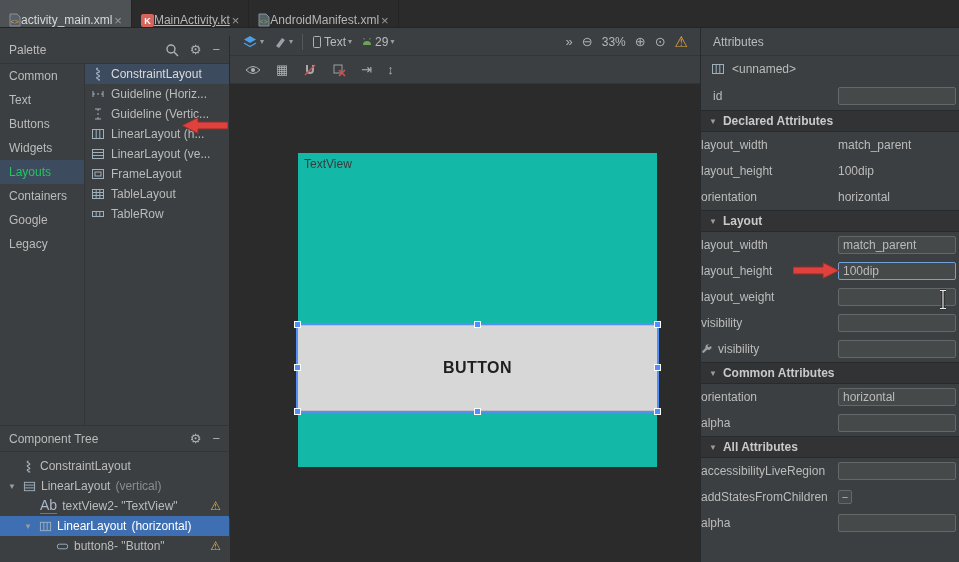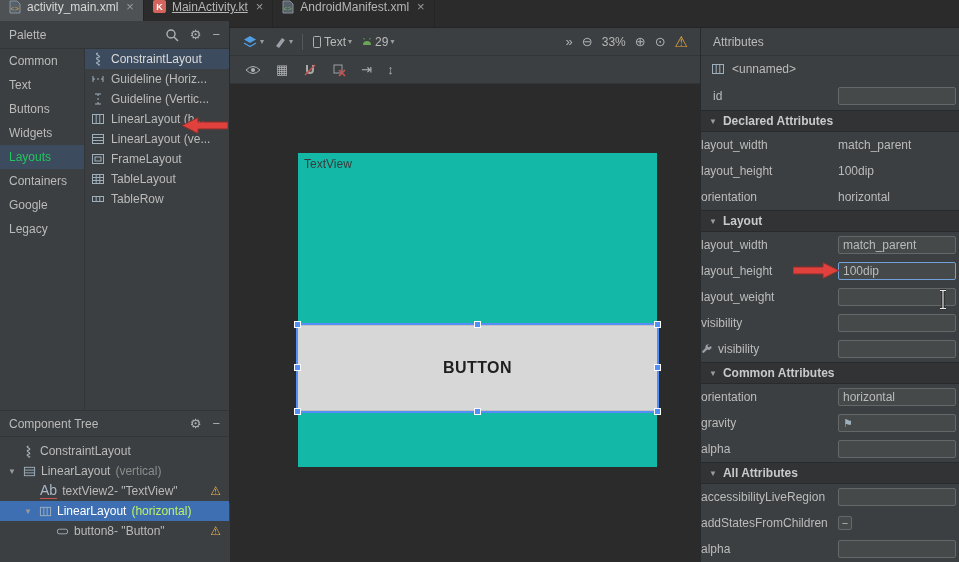--- a/index.html
+++ b/index.html
@@ -5,49 +5,49 @@
 *{margin:0;padding:0;box-sizing:border-box}
 html,body{width:959px;height:562px;overflow:hidden}
 body{position:relative;background:#3c3f41;font-family:"Liberation Sans","DejaVu Sans",sans-serif;font-size:12px;color:#bbbbbb}
 svg{display:block}
 .ic{display:inline-flex;align-items:center;justify-content:center;flex:0 0 auto;color:#9fb0bd}
 .glyph{font-size:13px;line-height:1;color:#afb1b3}
 .tbtn{display:inline-flex;align-items:center;gap:2px;cursor:default}
 
 
 #tabbar{position:absolute;left:0;top:0;width:959px;height:28px;background:#2b2b2b;display:flex;border-bottom:1px solid #232525}
-.tab{display:flex;align-items:flex-start;gap:6px;padding:0 9px;border-right:1px solid #232525;color:#b6b6b6}
+.tab{display:flex;align-items:flex-end;padding:0 9px;border-right:1px solid #232525;color:#b6b6b6}
 .tab.active{background:#4e5254;color:#d8d8d8}
 .tab .close{color:#9b9b9b;font-size:13px;line-height:1;margin-left:2px}
 .tab .lbl.u{text-decoration:underline}
 .kticon{width:13px;height:13px;background:#d4645c;color:#fff;font-size:9px;font-weight:bold;display:inline-flex;align-items:center;justify-content:center;border-radius:2px}
 
 
-#left{position:absolute;left:0;top:21px;width:230px;height:482px;background:#3c3f41;border-right:1px solid #282b2d;display:flex;flex-direction:column}
+#left{position:absolute;left:0;top:36px;width:230px;height:482px;background:#3c3f41;border-right:1px solid #282b2d;display:flex;flex-direction:column}
 .phead{height:28px;display:flex;align-items:center;padding:0 9px;border-bottom:1px solid #323537;flex:0 0 auto}
 .phead .title{flex:1;color:#bcbcbc}
 .phead .tbtn{margin-left:11px}
 #palettebody{display:flex;height:361px;flex:0 0 auto}
 #cats{width:85px;border-right:1px solid #323537}
 .cat{height:24px;display:flex;align-items:center;padding-left:9px}
 .cat.sel{background:#3d4b5f;color:#22c55e}
 #comps{flex:1}
 .comp{height:20px;display:flex;align-items:center;gap:6px;padding-left:6px;white-space:nowrap}
 .comp.sel{background:#3d4b5f;color:#dadada}
 
 
 #treehead{height:27px;display:flex;align-items:center;padding:0 9px;border-top:1px solid #323537;border-bottom:1px solid #323537;flex:0 0 auto}
 #treehead .title{flex:1}
 #treehead .tbtn{margin-left:11px}
 #tree{padding-top:4px}
 .trow{height:20px;display:flex;align-items:center;gap:5px;padding-right:8px;white-space:nowrap}
 .trow .arrow{width:10px;font-size:8px;color:#9b9b9b;flex:0 0 auto}
 .trow.sel{background:#3d6fb2;color:#fff}
 .trow .suffix{color:#8c8c8c}
-.trow.sel .suffix{color:#bef264}
+.trow.sel .suffix{color:#ffffff}
 .warn{margin-left:auto;color:#e8b64c;font-size:12px;line-height:1}
 .p0{padding-left:22px}.p1{padding-left:8px}.p2{padding-left:40px}.p3{padding-left:24px}.p4{padding-left:56px}
 .abicon{font-size:14px;color:#a9b7c6;border-bottom:1px solid #c75450;line-height:1.1;flex:0 0 auto}
 
 
 #center{position:absolute;left:230px;top:28px;width:470px;height:534px}
 #dtoolbar{height:28px;display:flex;align-items:center;gap:9px;padding:0 12px;border-bottom:1px solid #323537}
 #stoolbar{height:28px;display:flex;align-items:center;gap:15px;padding:0 15px;border-bottom:1px solid #323537}
 .vsep{width:1px;height:16px;background:#55585a}
 .ddarrow{font-size:8px;color:#9b9b9b}
@@ -452,26 +452,20 @@
     <input class="field" value="" style="">
   </div>
 
   <div class="shead">
     <span class="tri">▼</span>
     <span>Common Attributes</span>
   </div>
   <div class="arow">
     <span class="alabel">orientation</span>
     <input class="field" value="horizontal" style="">
-  </div>
-  <div class="arow">
-    <span class="alabel">gravity</span>
-    <div class="field fieldbox">
-      <span class="flagg">⚑</span>
-    </div>
   </div>
   <div class="arow">
     <span class="alabel">alpha</span>
     <input class="field" value="" style="">
   </div>
 
   <div class="shead">
     <span class="tri">▼</span>
     <span>All Attributes</span>
   </div>

